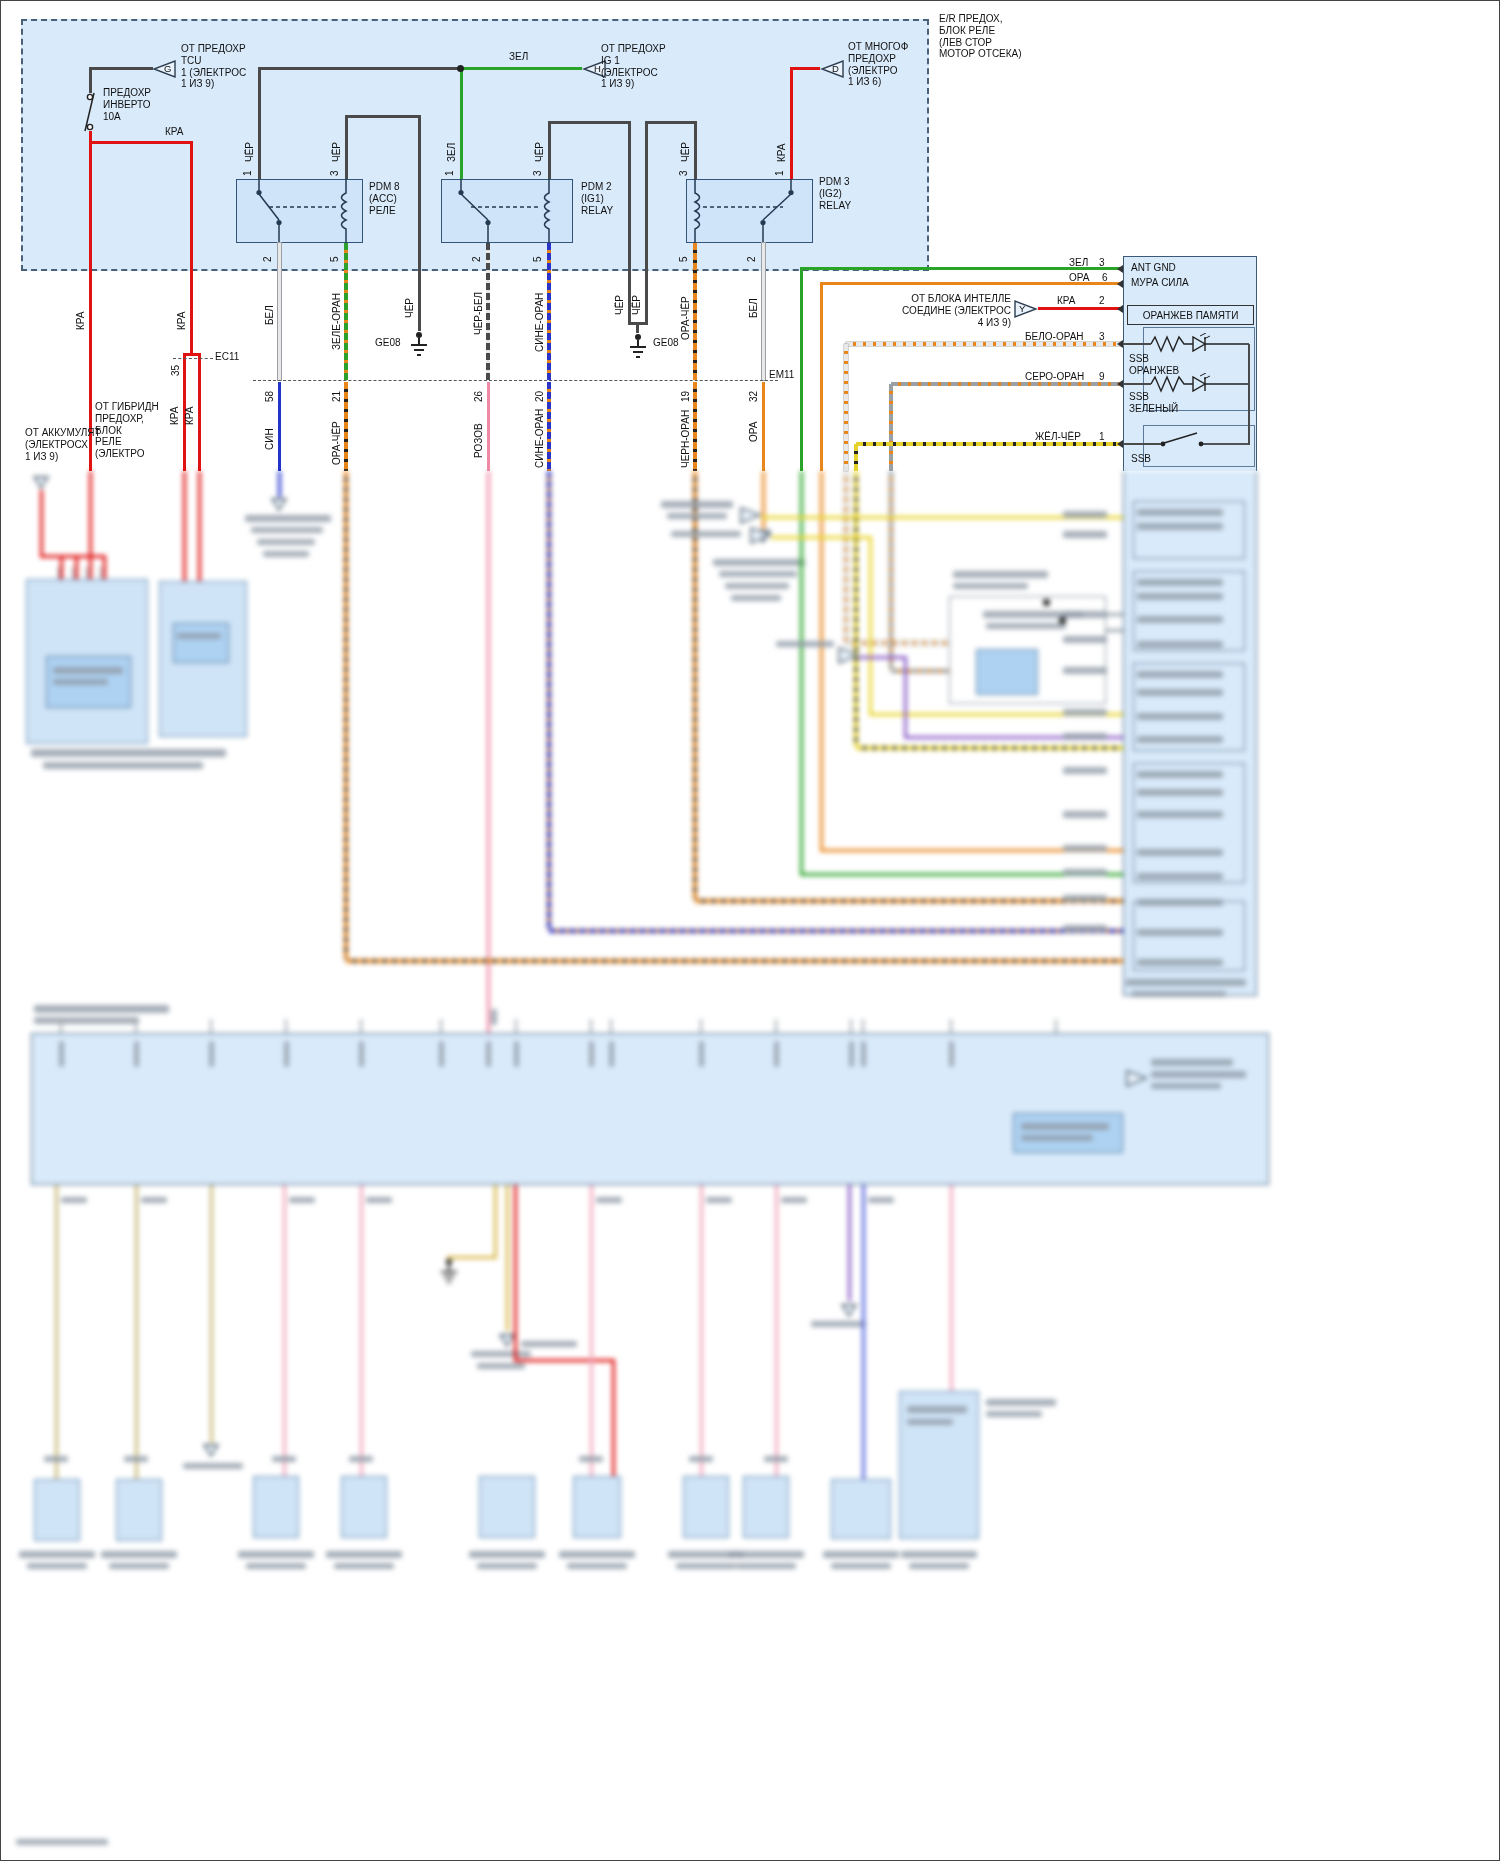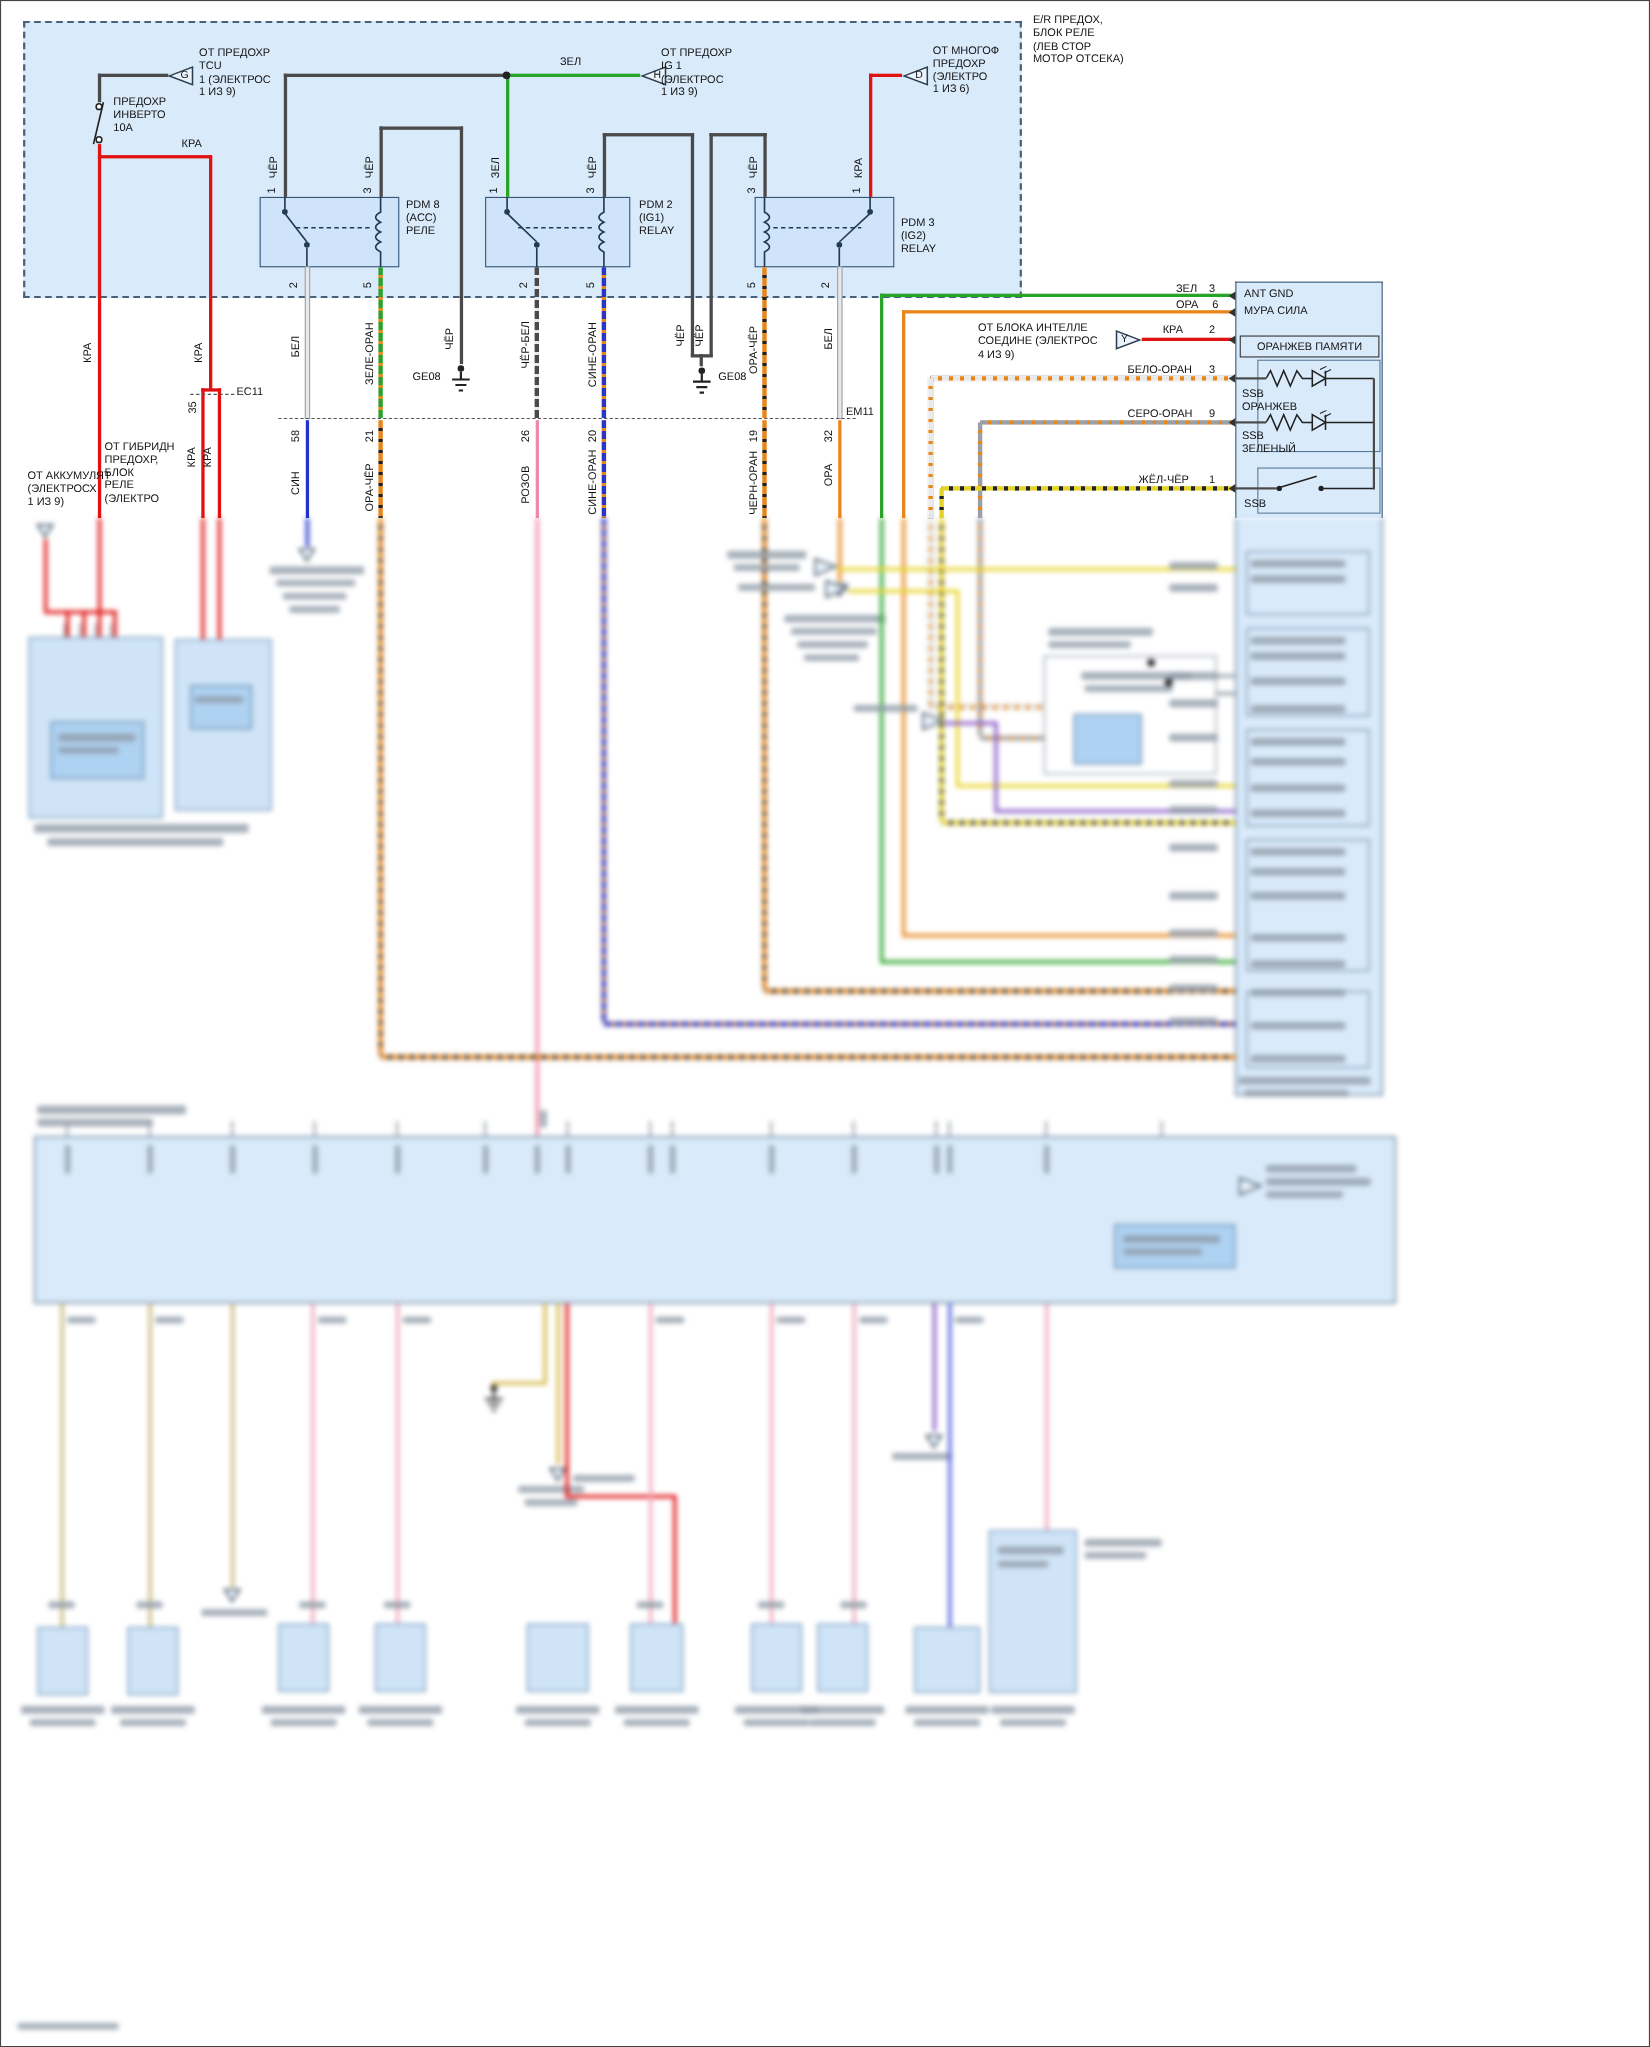--- a/index.html
+++ b/index.html
@@ -86,21 +86,21 @@
     </g>
     <circle cx="105" cy="13.5" r="2.6" fill="#223a52"></circle>
       <circle cx="77" cy="43.5" r="2.6" fill="#223a52"></circle>
   </svg>
   <div class="lbl" style="left:368px;top:180px">PDM 8
 (ACC)
 РЕЛЕ</div>
   <div class="lbl" style="left:580px;top:180px">PDM 2
 (IG1)
 RELAY</div>
-  <div class="lbl" style="left:818px;top:196px">PDM 3
+  <div class="lbl" style="left:818px;top:175px">PDM 3
 (IG2)
 RELAY</div>
 
   <span class="vl" style="left:252px;top:164px">1</span>
   <span class="vl" style="left:339px;top:164px">3</span>
   <span class="vl" style="left:272px;top:250px">2</span>
   <span class="vl" style="left:339px;top:250px">5</span>
   <span class="vl" style="left:454px;top:164px">1</span>
   <span class="vl" style="left:542px;top:164px">3</span>
   <span class="vl" style="left:481px;top:250px">2</span>
@@ -316,21 +316,21 @@
   <div class="lbl" style="left:1068px;top:271px">ОРА</div>
   <div class="lbl" style="left:1101px;top:271px">6</div>
   <div class="lbl" style="left:1056px;top:294px">КРА</div>
   <div class="lbl" style="left:1098px;top:294px">2</div>
   <div class="lbl" style="left:1024px;top:330px">БЕЛО-ОРАН</div>
   <div class="lbl" style="left:1098px;top:330px">3</div>
   <div class="lbl" style="left:1024px;top:370px">СЕРО-ОРАН</div>
   <div class="lbl" style="left:1098px;top:370px">9</div>
   <div class="lbl" style="left:1034px;top:430px">ЖЁЛ-ЧЁР</div>
   <div class="lbl" style="left:1098px;top:430px">1</div>
-  <div class="lbl" style="left:888px;top:292px;width:122px;text-align:left">ОТ БЛОКА ИНТЕЛЛЕ
+  <div class="lbl" style="left:888px;top:292px;width:122px;text-align:right">ОТ БЛОКА ИНТЕЛЛЕ
 СОЕДИНЕ (ЭЛЕКТРОС
 4 ИЗ 9)</div>
   <span class="abs" style="left:1012px;top:298px">
     <svg width="26" height="20">
         <polygon points="2,2 2,18 23,10" fill="#eaf3fc" stroke="#2c3e50" stroke-width="1.4"></polygon>
       </svg>
     <b class="tl" style="left:6px;top:4px;font-weight:400">Y</b>
   </span>
 
   <div class="blurzone">

